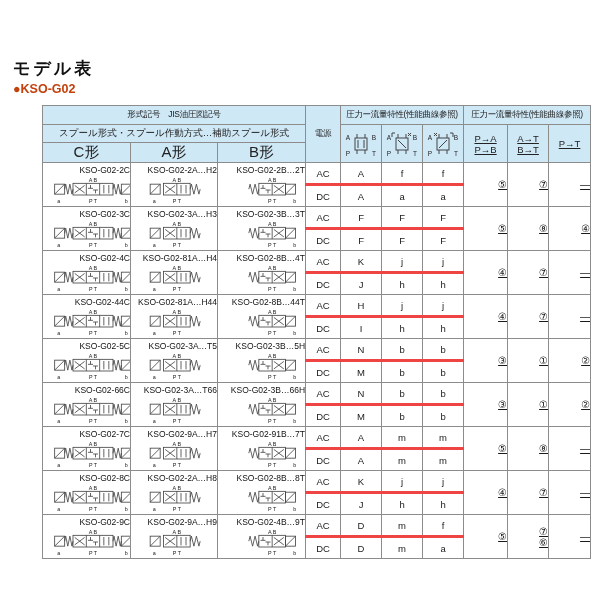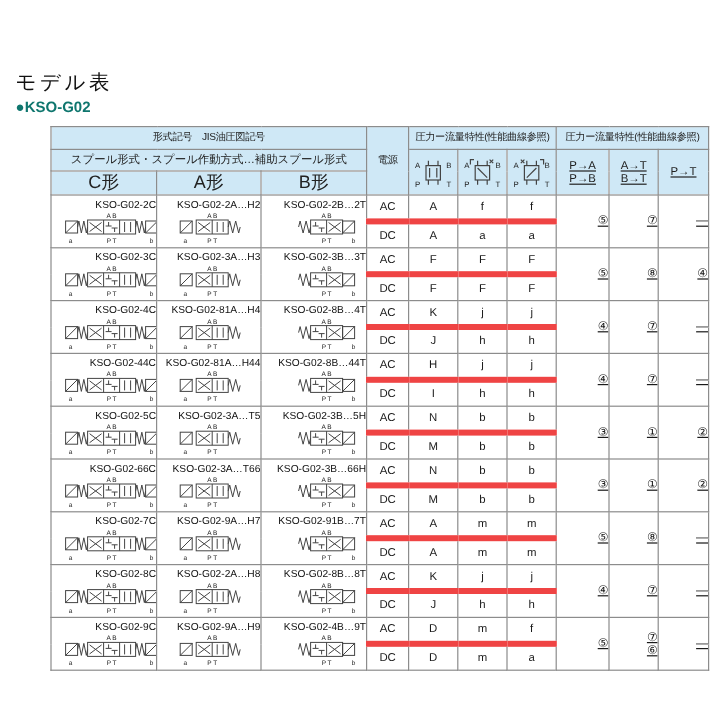--- a/index.html
+++ b/index.html
@@ -2,25 +2,25 @@
 <html><head>
 <meta charset="utf-8">
 <style>
   html,body{margin:0;padding:0;}
   body{
     width:600px;height:600px;background:#ffffff;position:relative;
     font-family:"Liberation Sans","DejaVu Sans",sans-serif;color:#1a1a1a;
     -webkit-font-smoothing:antialiased;
   }
   .page-title{
-    position:absolute;left:13px;top:57px;font-size:17px;font-weight:normal;
+    position:absolute;left:13px;top:57px;font-size:17px;font-weight:bold;
     letter-spacing:3px;color:#111;
   }
   .series-label{
-    position:absolute;left:13px;top:82px;font-size:12.5px;font-weight:bold;color:#0f766e;
+    position:absolute;left:13px;top:82px;font-size:12.5px;font-weight:bold;color:#c2410c;
   }
   table.model-table{
     position:absolute;left:42px;top:105px;width:548px;
     border-collapse:collapse;table-layout:fixed;
     border:1.5px solid #5a5a5a;
   }
   th,td{
     border:1px solid #8c8c8c;text-align:center;vertical-align:middle;
     padding:0;overflow:hidden;
   }
@@ -34,21 +34,21 @@
   th.pre,td.pre{white-space:pre-line;text-decoration:underline;}
   th.pre{font-size:9px;line-height:11px;}
   th.sym svg{display:block;margin:0 auto;}
   tbody td{font-size:9.5px;background:#fff;}
   tbody tr{height:21px;}
   td.mcell{height:42px;padding:1px 0 0 0;}
   .mcode{font-size:8.5px;line-height:10px;color:#111;white-space:nowrap;}
   .vsym{height:30px;margin-top:0px;}
   .vsym svg{display:block;margin:0 auto;}
   td.drop{font-size:10px;line-height:11px;}
-  tr.r-ac td.sub{border-bottom:5px solid #ef4444;}
+  tr.r-ac td.sub{border-bottom:3px solid #ef4444;}
   tr.r-ac td.mcell,tr.r-ac td.drop{border-bottom:1px solid #8c8c8c;text-align:right;}
 </style>
 </head>
 <body>
 
 <div class="page-title">モデル表</div>
 <div class="series-label">●KSO-G02</div>
 
 <table class="model-table">
   <colgroup>

